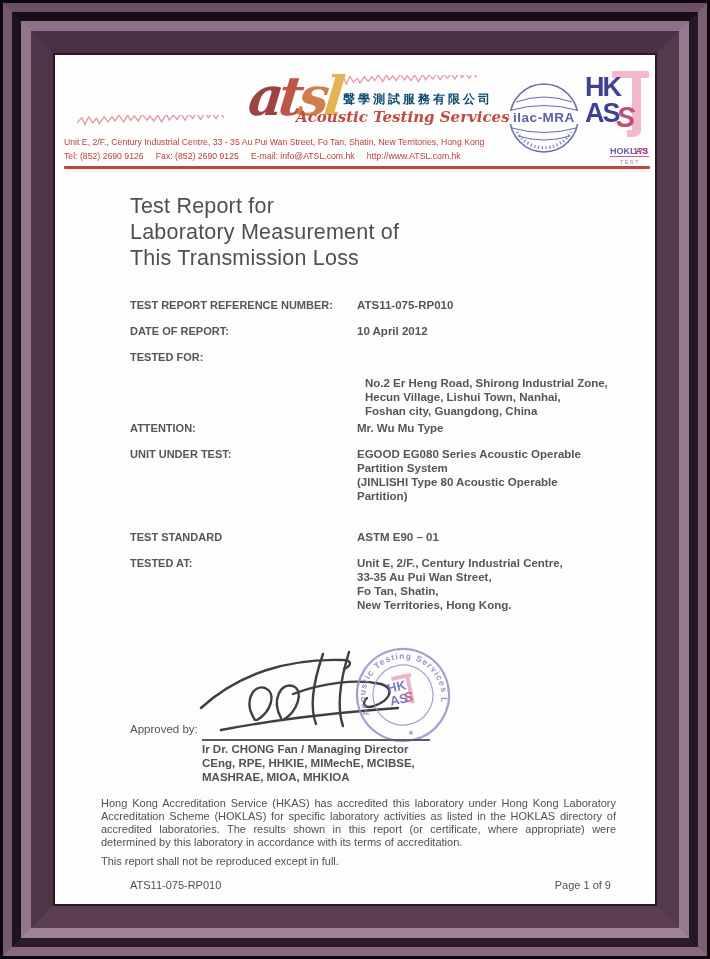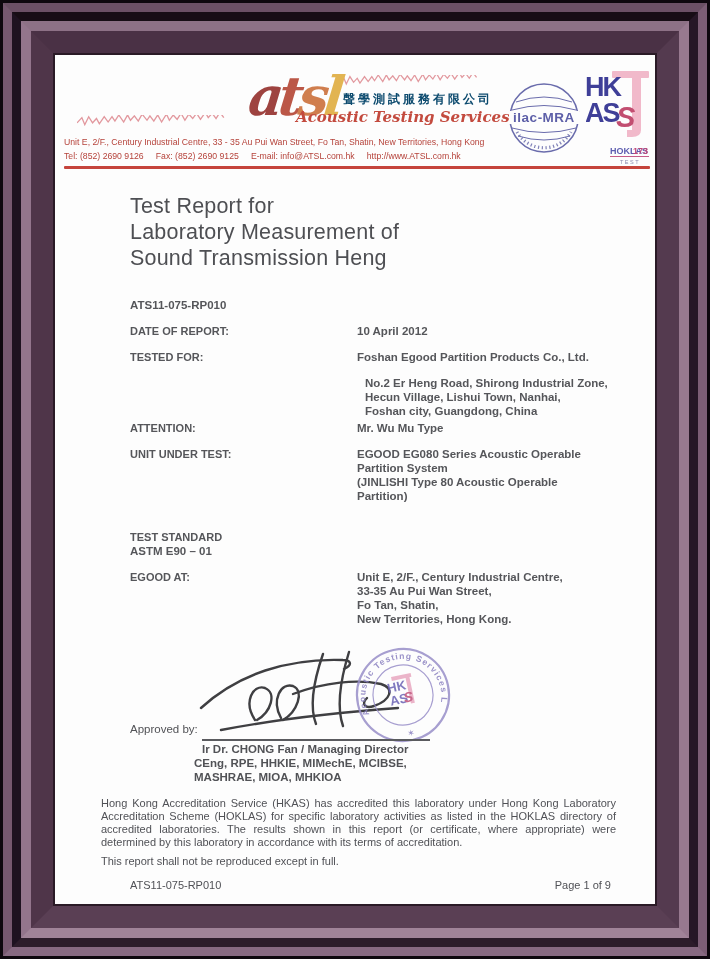--- a/index.html
+++ b/index.html
@@ -34,33 +34,33 @@
   .ilac { position:absolute; top:24px; left:450px; }
   .hkas { position:absolute; top:15px; left:531px; }
 
   
   .title { position:absolute; top:138px; left:75px; font-size:21.5px; font-weight:400;
            color:#4e4f53; line-height:26px; letter-spacing:.2px; }
   .fields { position:absolute; top:243px; left:75px; right:43px; }
   .frow { display:flex; margin-bottom:12px; }
   .frow.addr { margin-bottom:3px;gap:8px; }
   .frow.unit { margin-bottom:26px; }
-  .frow.std  { margin-top:27px;flex-direction:column; }
+  .frow.std  { margin-top:27px; }
   .flabel { width:227px; flex:none; font-size:11px; font-weight:700; line-height:14px; }
   .fvalue { width:255px; flex:none; font-size:11.5px; font-weight:700; line-height:14px; white-space:pre-line; }
 
   
   .sig { position:absolute; top:585px; left:0; right:0; height:150px; }
   .sig-svg   { position:absolute; top:8px; left:138px; width:250px; height:95px; }
   .stamp     { position:absolute; top:5px; left:298px; width:100px; height:100px; transform:rotate(-12deg); opacity:.85; }
   .approved  { position:absolute; top:83px; left:75px; font-size:11.5px; color:#515256; }
   .sig-line  { position:absolute; top:99px; left:147px; width:228px; border-top:2px solid #5a5b5f; }
   .sig-name  { position:absolute; top:103px; left:147px; font-size:11.5px; font-weight:700;
                line-height:13.5px; color:#515256; white-space:pre-line; }
-  .sig-cred  { position:absolute; top:117px; left:139px; font-size:11.5px; font-weight:700;
+  .sig-cred  { position:absolute; top:117px; left:147px; font-size:11.5px; font-weight:700;
                line-height:13.5px; color:#515256; white-space:pre-line; }
 
   
   .foot-para { position:absolute; top:742px; left:46px; width:515px; font-size:11px;
                line-height:13px; color:#505156; text-align:justify; }
   .foot-note { position:absolute; top:800px; left:46px; font-size:11px; color:#505156;text-align:right; }
   .foot-row  { position:absolute; top:824px; left:75px; right:44px; display:flex;
                justify-content:space-between; font-size:11px; color:#505156; }
   svg text { font-family:"Liberation Sans", sans-serif; }
 </style>
@@ -112,34 +112,34 @@
             <line x1="24" y1="86.5" x2="63" y2="86.5" stroke="#c0497a" stroke-width="0.9"></line>
             <text x="44" y="94" font-size="5.5" fill="#8a8aae" text-anchor="middle" letter-spacing="1.5">TEST</text>
           </svg>
 
           <div class="hdr-rule"></div>
         </div>
 
         <div class="title">
           <div>Test Report for</div>
           <div>Laboratory Measurement of</div>
-          <div>Sound Transmission Heng</div>
+          <div>This Transmission Loss</div>
         </div>
 
         <div class="fields">
           <div class="frow">
+            <div class="flabel">TEST REPORT REFERENCE NUMBER:</div>
             <div class="fvalue">ATS11-075-RP010</div>
           </div>
           <div class="frow">
             <div class="flabel">DATE OF REPORT:</div>
             <div class="fvalue">10 April 2012</div>
           </div>
           <div class="frow">
             <div class="flabel">TESTED FOR:</div>
-            <div class="fvalue">Foshan Egood Partition Products Co., Ltd.</div>
           </div>
           <div class="frow addr">
             <div class="flabel"></div>
             <div class="fvalue">No.2 Er Heng Road, Shirong Industrial Zone,
 Hecun Village, Lishui Town, Nanhai,
 Foshan city, Guangdong, China</div>
           </div>
           <div class="frow">
             <div class="flabel">ATTENTION:</div>
             <div class="fvalue">Mr. Wu Mu Type</div>
@@ -149,21 +149,21 @@
             <div class="fvalue">EGOOD EG080 Series Acoustic Operable
 Partition System
 (JINLISHI Type 80 Acoustic Operable
 Partition)</div>
           </div>
           <div class="frow std">
             <div class="flabel">TEST STANDARD</div>
             <div class="fvalue">ASTM E90 – 01</div>
           </div>
           <div class="frow">
-            <div class="flabel">EGOOD AT:</div>
+            <div class="flabel">TESTED AT:</div>
             <div class="fvalue">Unit E, 2/F., Century Industrial Centre,
 33-35 Au Pui Wan Street,
 Fo Tan, Shatin,
 New Territories, Hong Kong.</div>
           </div>
         </div>
 
         <div class="sig">
           <svg class="sig-svg" viewBox="0 0 250 95">
             <g fill="none" stroke="#3f3f42" stroke-width="2.4" stroke-linecap="round">

